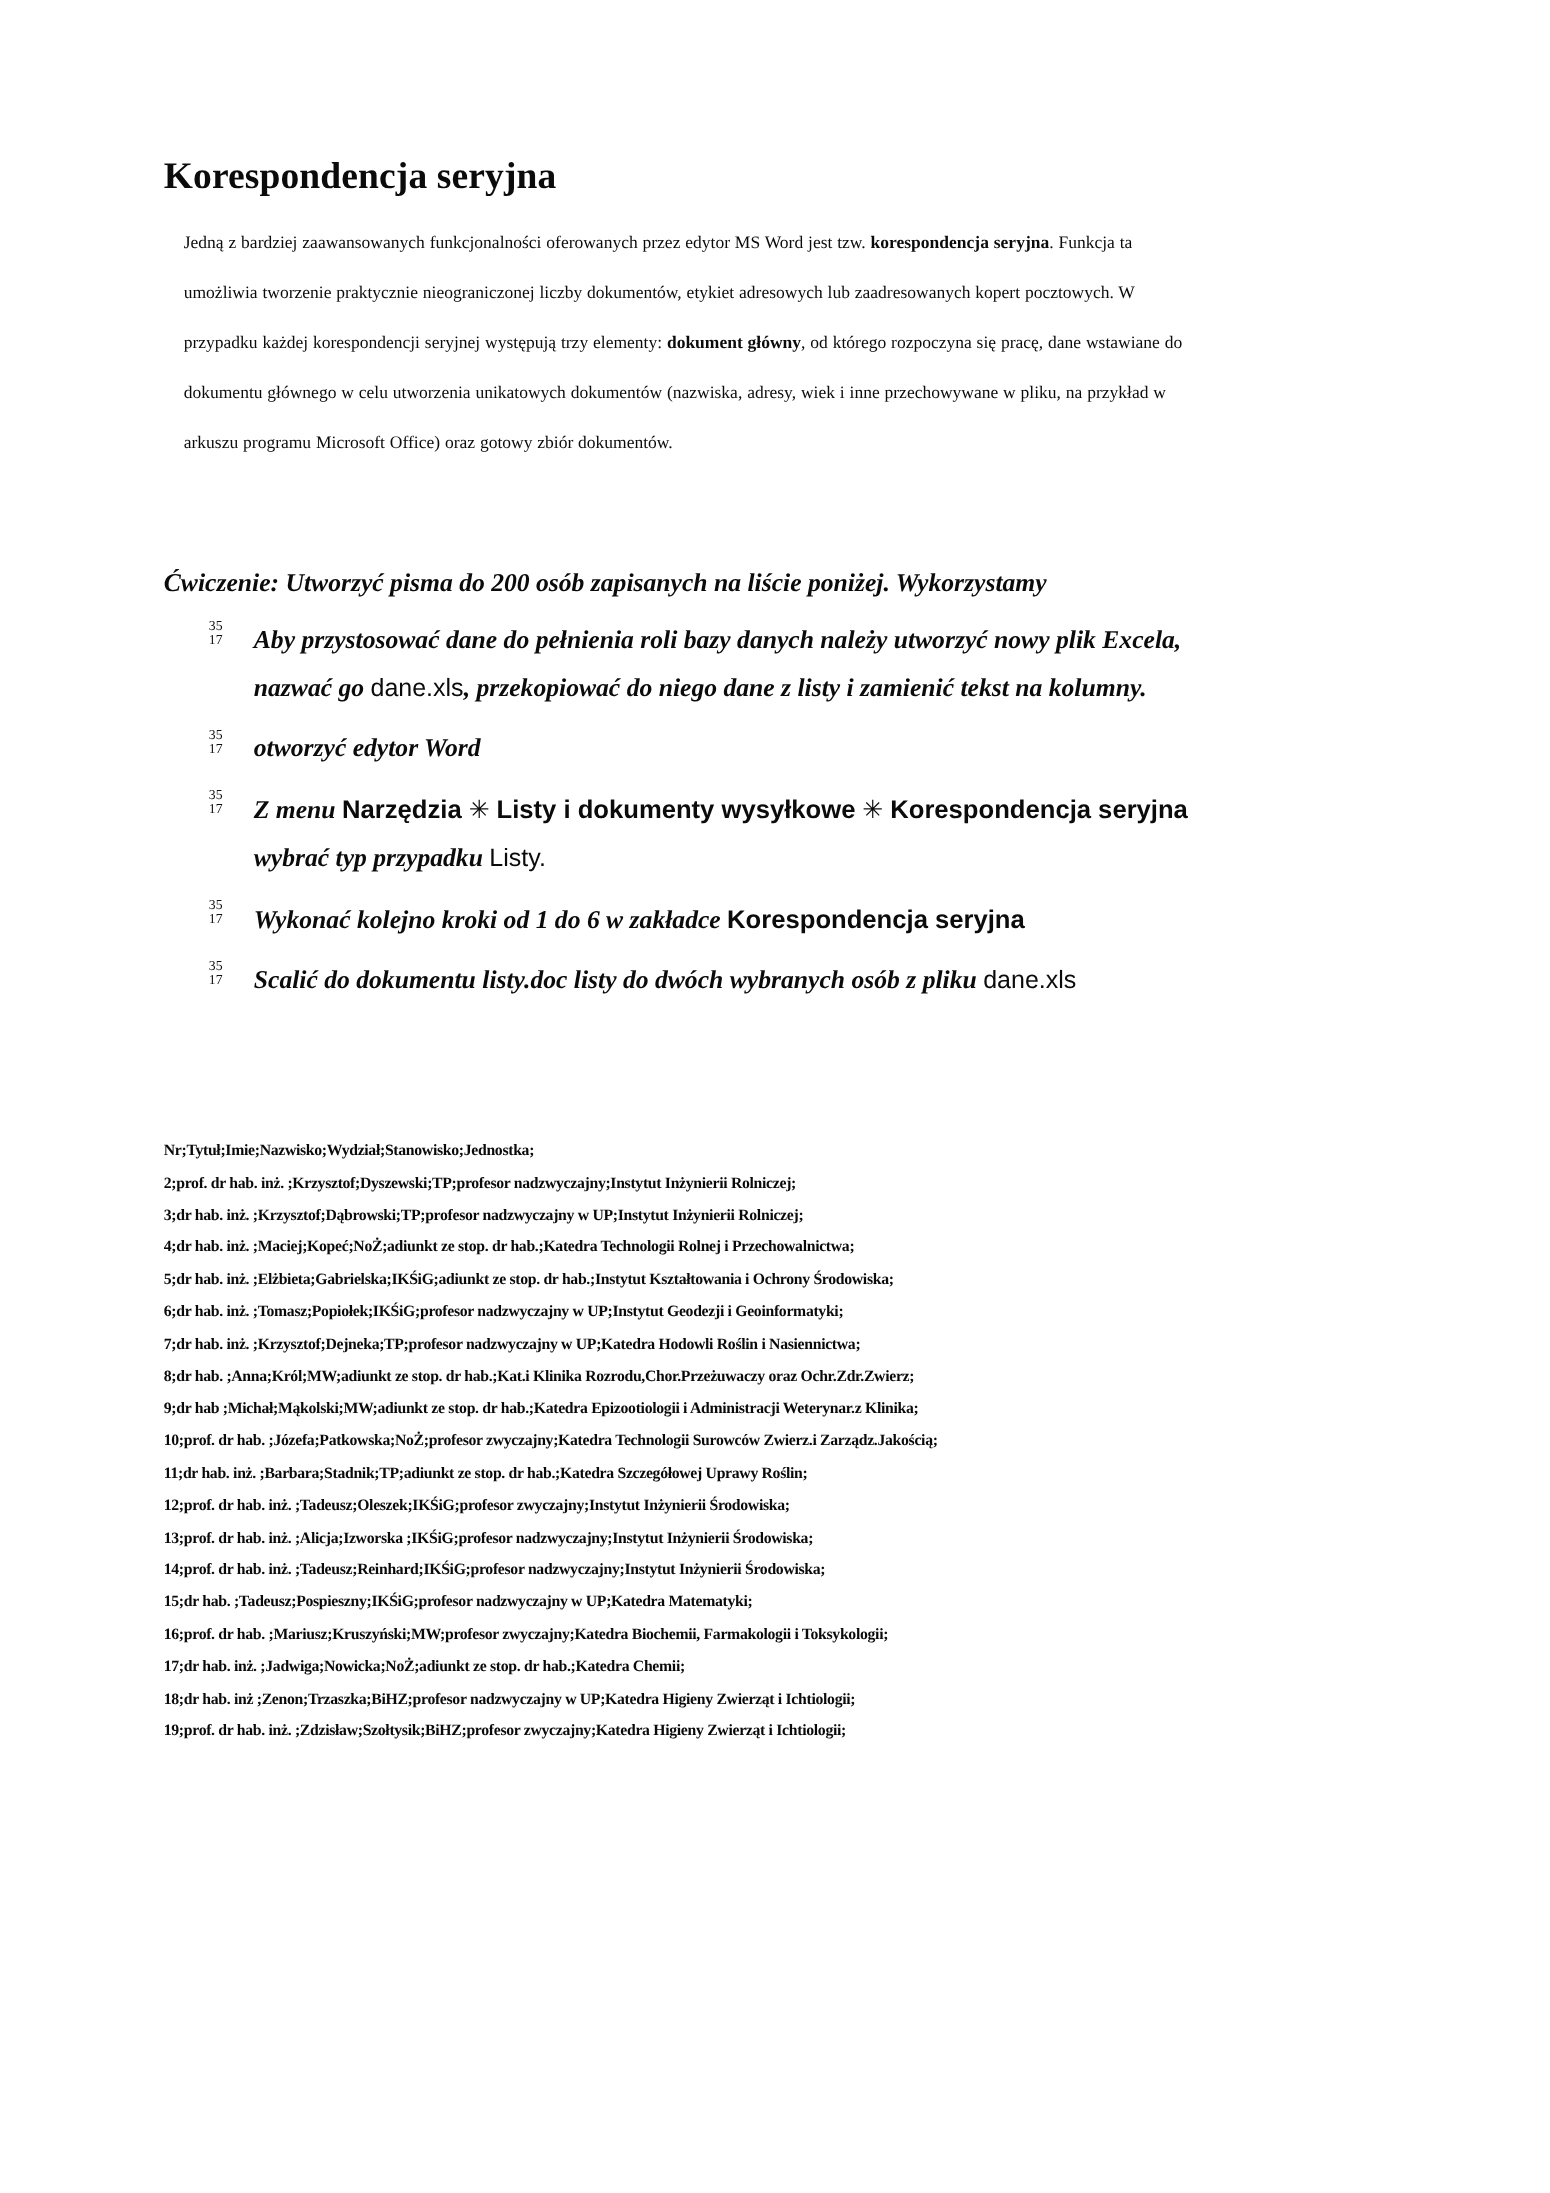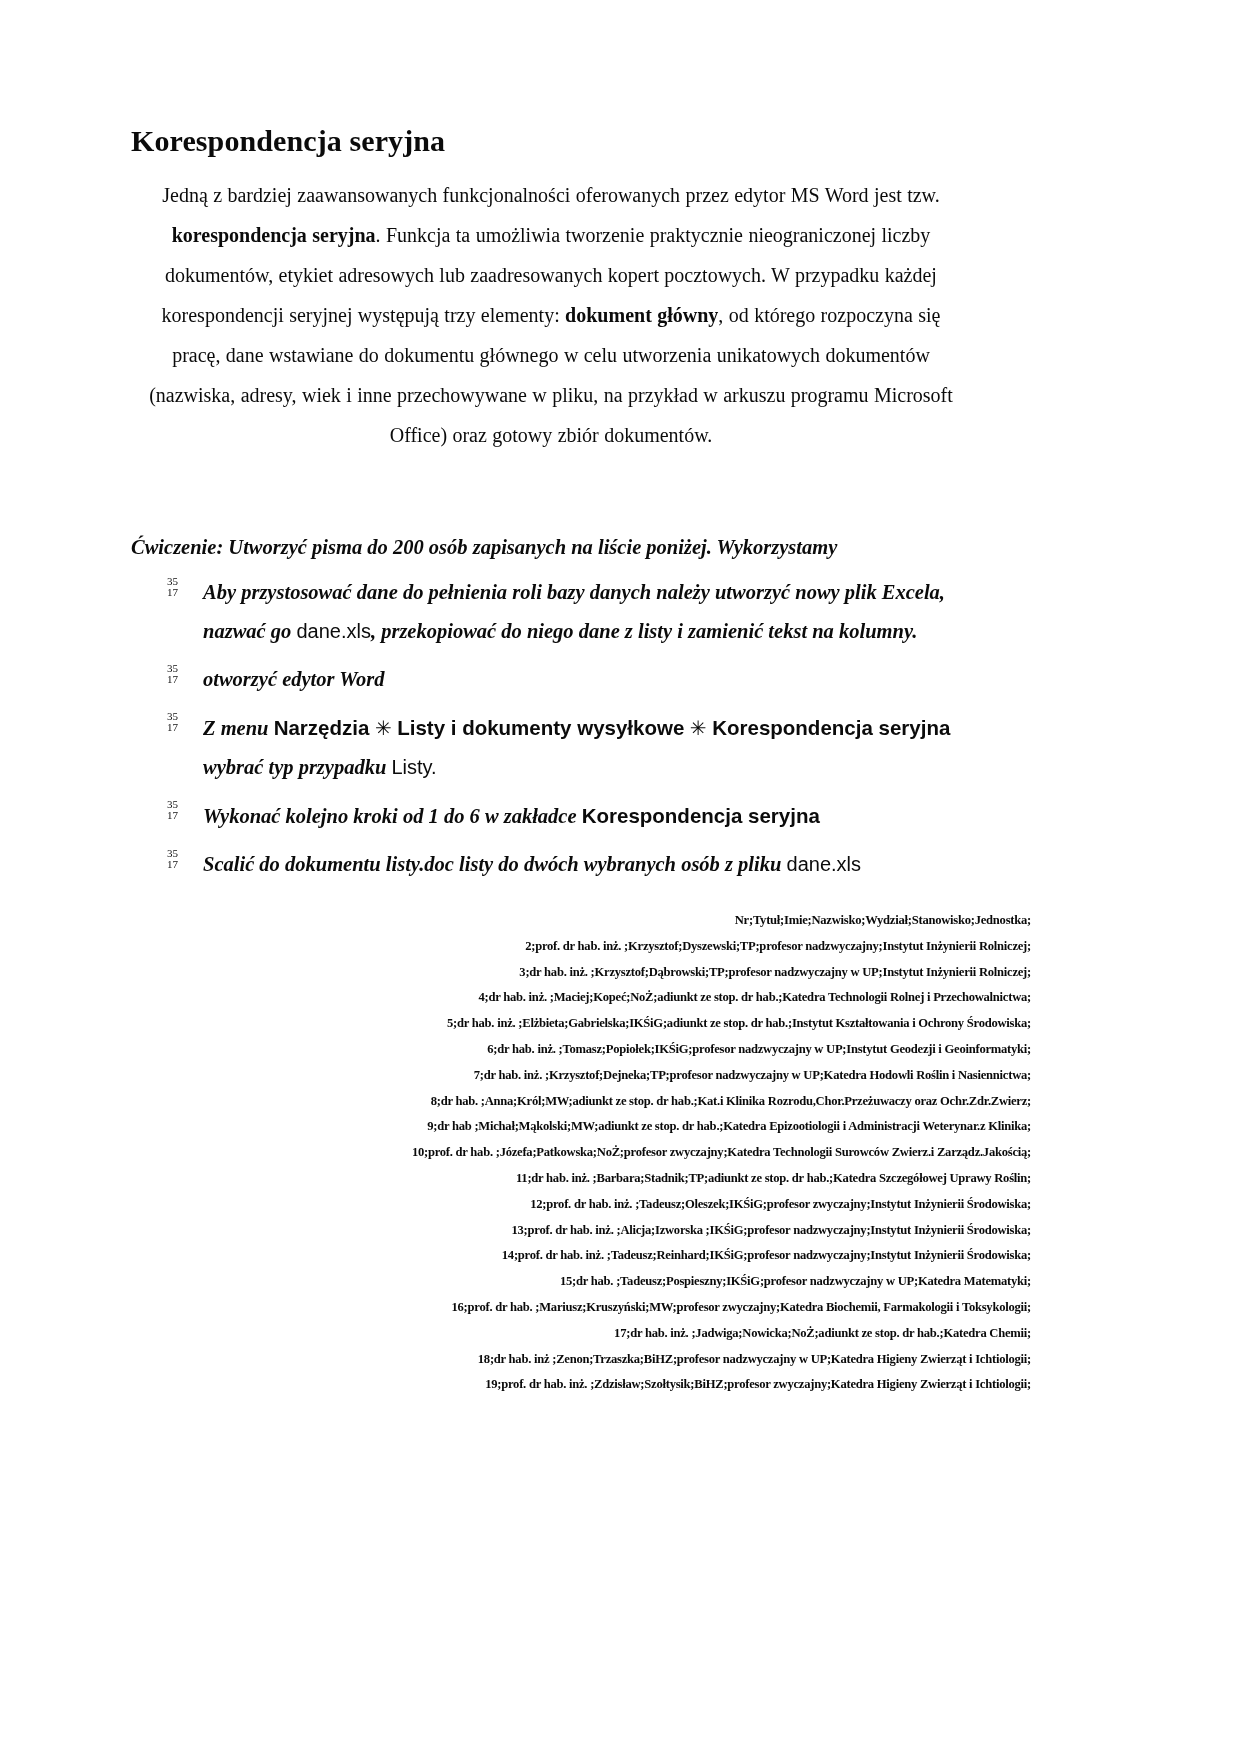--- a/index.html
+++ b/index.html
@@ -33,24 +33,24 @@
   h1.doc-title {
     font-size: 30px;
     font-weight: bold;
     margin: 0 0 14px 0;
     letter-spacing: 0.1px;
     line-height: 1.15;
     font-family: "Liberation Serif", "DejaVu Serif", serif;
   }
 
   p.body-para {
-    font-size: 20px;
+    font-size: 14px;
     line-height: 40px;
     margin: 16px;
-    text-align: center;
+    text-align: left;
     word-spacing: 0.4px;
   }
   p.body-para b { font-weight: bold; }
 
   .spacer-lg { height: 56px; }
 
   p.exercise {
     font-size: 20.5px;
     line-height: 40px;
     margin: 0;
@@ -106,21 +106,20 @@
     font-style: normal;
     font-weight: normal;
     font-size: 20px;
   }
 
   .data-block {
     position: absolute;
     left: 131px;
     top: 908px;
     width: 900px;
-    text-align: right;
   }
   .data-line {
     font-family: "Liberation Serif", "DejaVu Serif", serif;
     font-size: 12.6px;
     line-height: 25.8px;
     font-weight: bold;
     white-space: nowrap;
     letter-spacing: -0.25px;
     color: #0a0a0a;
   }

